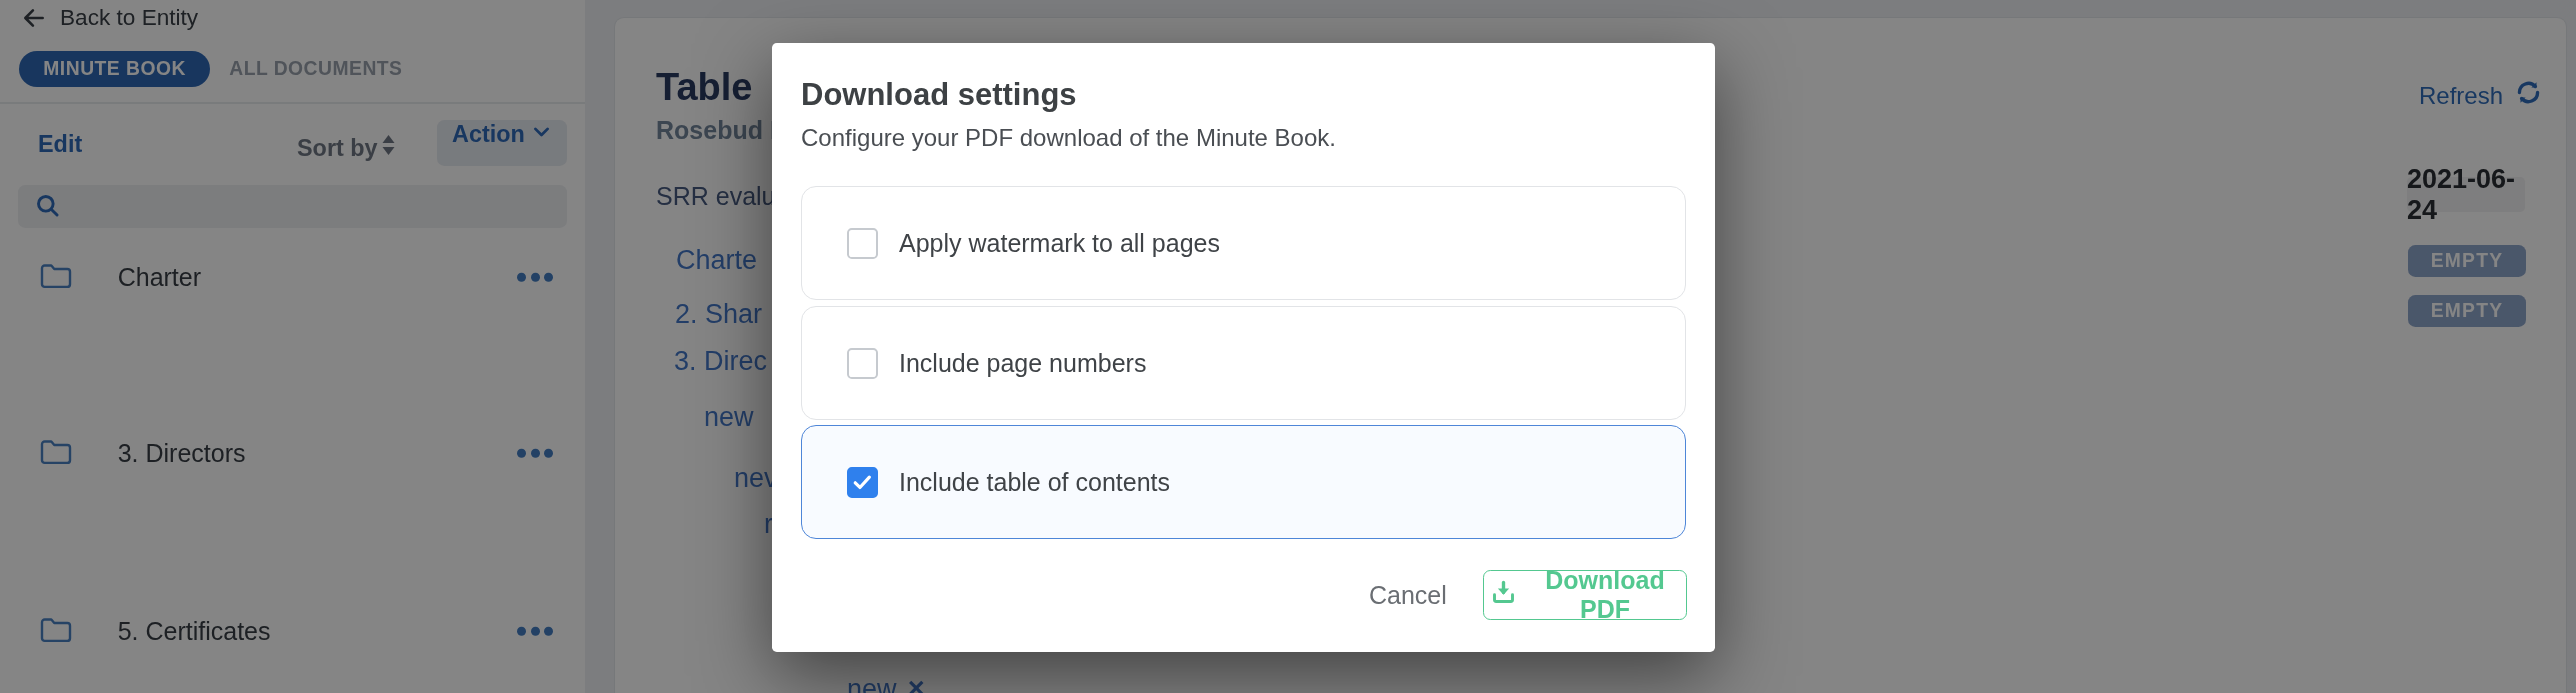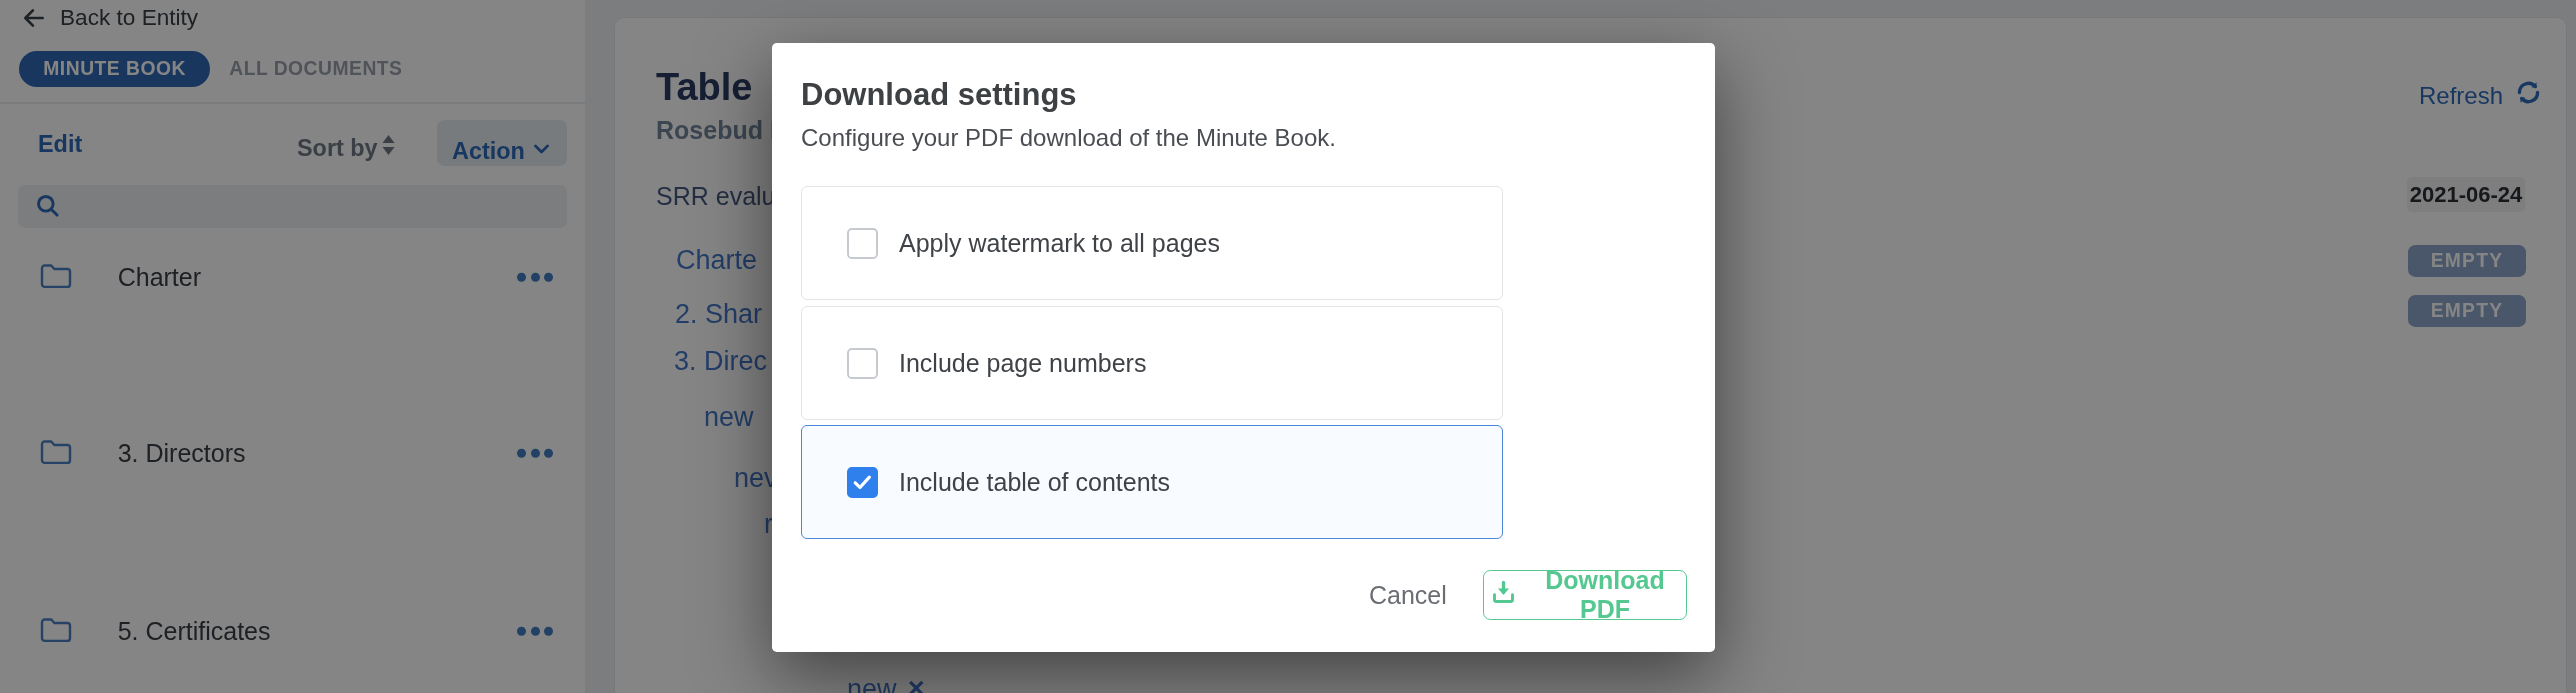--- a/index.html
+++ b/index.html
@@ -37,21 +37,21 @@
     color:#2e6ab8; font-weight:bold; font-size:23.4px; background:none; border:none; padding:0;
   }
   .sort-by {
     position:absolute; left:297px; top:133px;
     display:flex; align-items:center; gap:0;
     color:#707884; font-size:23.4px; font-weight:600; background:none; border:none; padding:0;
   }
   .action-btn {
     position:absolute; left:437px; top:120px; width:130px; height:46px;
     background:#e7ebf1; border:none; border-radius:7.3px;
-    display:flex; align-items:flex-end; justify-content:center; gap:6px;
+    display:flex; align-items:flex-start; justify-content:center; gap:6px;
     color:#2e6ab8; font-weight:bold; font-size:23.4px;
   }
   .search-box {
     position:absolute; left:17.7px; top:185px; width:549px; height:43px;
     background:#edeff2; border-radius:7.3px;
     display:flex; align-items:center; padding-left:16px;
   }
   .search-box input {
     flex:1; border:none; background:transparent; outline:none;
     font-size:22.6px; color:#3a4047; margin-left:11.3px; font-family:"Liberation Sans",sans-serif;
@@ -83,41 +83,41 @@
   .toc-close { color:#4478c8; font-size:29px; margin-left:11.3px; font-weight:bold; }
   .refresh-link {
     position:absolute; left:1804px; top:60px;
     display:flex; align-items:center; gap:11.3px;
     color:#2f6cba; font-size:24px; background:none; border:none; padding:0;
   }
   .date-badge {
     position:absolute; left:1792px; top:159px; width:118px; height:35px;
     background:#f1f2f4; border-radius:4.8px;
     display:flex; align-items:center; justify-content:center;
-    font-size:22px; font-weight:bold; color:#2b2f35;
+    font-size:27px; font-weight:bold; color:#2b2f35;
   }
   .empty-badge {
     position:absolute; left:1793px; width:118px; height:32px;
     background:#8fa7cc; border-radius:7.3px;
     display:flex; align-items:center; justify-content:center;
     font-size:19.3px; font-weight:bold; color:#ffffff; letter-spacing:1.2px;
   }
 
   
   .overlay { position:absolute; left:0; top:0; width:2576px; height:693px; background:rgba(0,0,0,0.48); z-index:10; }
   .modal {
     position:absolute; left:772px; top:43px; width:943px; height:609px;
     background:#ffffff; border-radius:4.8px; z-index:20;
     box-shadow:0 24px 73px rgba(0,0,0,0.5);
   }
   .modal-title { position:absolute; left:29px; top:34px; font-size:31px; font-weight:bold; color:#3d4144; }
   .modal-subtitle { position:absolute; left:29px; top:81px; font-size:24px; color:#4a4e53; }
   .opt-row {
-    position:absolute; left:29px; width:702px; height:114px;
-    border:1.6px solid #e2e4e7; border-radius:6px; background:#ffffff;
+    position:absolute; left:29px; width:885px; height:114px;
+    border:1.6px solid #e2e4e7; border-radius:15px; background:#ffffff;
     display:flex; align-items:center; padding-left:45px; gap:21px; cursor:pointer;
   }
   .opt-row.checked { border-color:#4e86d8; background:#f8fbff; }
   .checkbox {
     width:31px; height:31px; border:2.4px solid #c6cacf; border-radius:4.8px; background:#ffffff;
     flex:0 0 auto; display:flex; align-items:center; justify-content:center;
   }
   .checkbox.on { background:#2f80ed; border-color:#2f80ed; }
   .opt-label { font-size:25px; color:#3f4347; }
   .cancel-btn {

